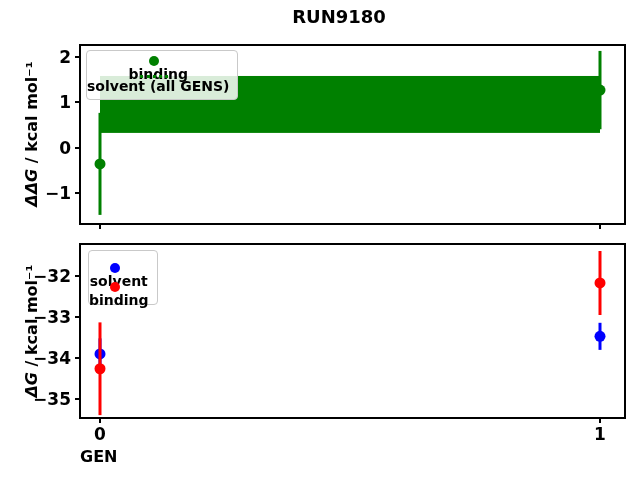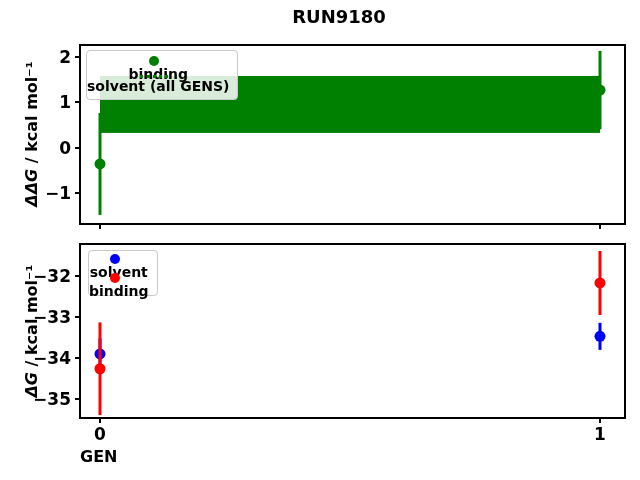--- a/index.html
+++ b/index.html
@@ -10,21 +10,21 @@
   .fig-title{position:absolute;top:6px;left:0;width:640px;text-align:center;
              font-size:18px;font-weight:bold;padding-left:19px;}
   .xlabel{position:absolute;left:80px;width:545px;top:447px;text-align:left;
           font-size:16px;font-weight:bold;}
   .ylabel{position:absolute;white-space:nowrap;font-size:16px;font-weight:bold;
           transform:translate(-50%,-50%) rotate(-90deg);}
   .ylabel .math{font-style:italic;}
   .legend{position:absolute;background:rgba(255,255,255,0.85);border:1px solid #c9c9c9;
           border-radius:4px;font-size:14px;font-weight:bold;padding:5px 8px 5px 0;white-space:nowrap;}
   .legend-top{left:86px;top:50px;}
-  .legend-bottom{left:88px;top:250px;padding:3px 8px 3px 0;}
+  .legend-bottom{left:88px;top:250px;padding:12px 8px 3px 0;}
   .legend-row{display:flex;align-items:center;height:19px;flex-direction:column;}
   .m-dot{width:10px;height:10px;border-radius:50%;margin:0 21px 0 13px;flex:none;background:#888;}
   .m-line{width:28px;height:0;border-top:3px dotted #888;margin:0 12px 0 4px;flex:none;}
 </style>
 </head>
 <body>
 
 <div class="figure">
 
   <svg id="plot" width="640" height="480">

